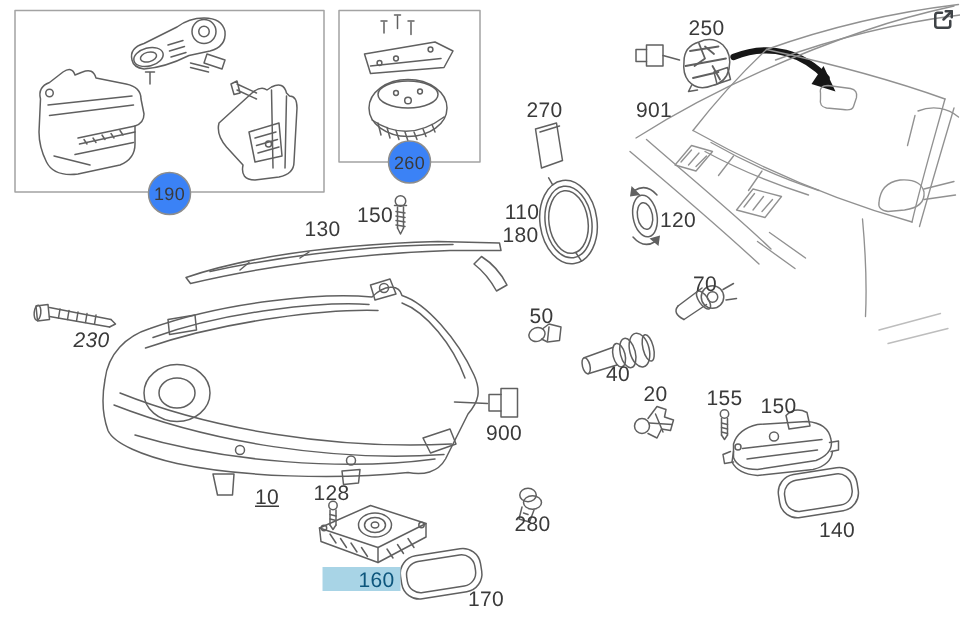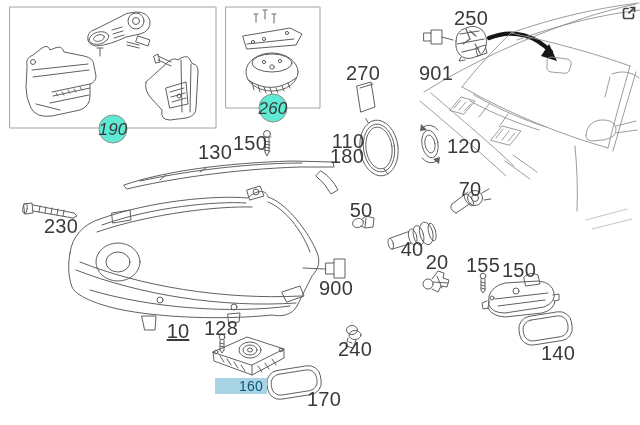--- a/index.html
+++ b/index.html
@@ -3,28 +3,27 @@
 <meta charset="utf-8">
 <style>
   html,body{margin:0;padding:0;background:#ffffff;}
   body{width:640px;height:425px;overflow:hidden;font-family:"Liberation Sans",sans-serif;}
   .stage{position:relative;width:640px;height:425px;background:#ffffff;}
   .stage svg.art{position:absolute;left:0;top:0;}
   .art *{vector-effect:non-scaling-stroke;}
   .labels-layer{position:absolute;inset:0;}
   .label{
     position:absolute;transform:translate(-50%,-50%);
-    font-size:20px;line-height:1;color:#3a3a3a;white-space:nowrap;
+    font-size:14px;line-height:1;color:#3a3a3a;white-space:nowrap;
     letter-spacing:.2px;cursor:pointer;user-select:none;
   }
   .label.kind-circle{
     width:27px;height:27px;border:1px solid #8d8d8d;border-radius:50%;
-    background:#5eead4;display:flex;align-items:center;justify-content:center;
-    font-size:17px;
-    font-style:italic;
+    background:#3b82f6;display:flex;align-items:center;justify-content:center;
+    font-size:12px;
   }
   .label.kind-badge{
     background:var(--hl-bg,#a8d4e6);color:var(--hl-text,#0d567c);
     padding:1px 4px;font-size:14px;
   }
   .open-btn{
     position:absolute;left:619px;top:3px;width:20px;height:20px;
     background:transparent;border:none;padding:0;cursor:pointer;
     display:flex;align-items:center;justify-content:center;
   }
@@ -286,37 +285,37 @@
       <path d="M220,343 L224,344 M220,346 L224,347"></path>
       <path d="M220,350 L222,353 L224,350"></path>
     </g>
   </svg>
 
   <div class="labels-layer" id="labels-layer">
       <div class="label kind-circle" style="left: 113px; top: 129px;">190</div>
       <div class="label kind-circle" style="left: 273px; top: 108px;">260</div>
       <div class="label kind-plain" style="left: 215px; top: 152px;">130</div>
       <div class="label kind-plain" style="left: 250px; top: 143px;">150</div>
-      <div class="label kind-plain" style="left: 61px; top: 226px;">230</div>
+      <div class="label kind-plain" style="left: 61px; top: 226px; font-style: italic;">230</div>
       <div class="label kind-plain" style="left: 363px; top: 73px;">270</div>
       <div class="label kind-plain" style="left: 348px; top: 141px;">110</div>
       <div class="label kind-plain" style="left: 347px; top: 156px;">180</div>
       <div class="label kind-plain" style="left: 471px; top: 18px;">250</div>
       <div class="label kind-plain" style="left: 436px; top: 53px; margin-top: 20px;">901</div>
-      <div class="label kind-plain" style="left: 464px; top: 146px;">120</div>
+      <div class="label kind-plain" style="left: 452px; top: 146px;">120</div>
       <div class="label kind-plain" style="left: 470px; top: 189px;">70</div>
       <div class="label kind-plain" style="left: 361px; top: 210px;">50</div>
       <div class="label kind-plain" style="left: 412px; top: 249px;">40</div>
       <div class="label kind-plain" style="left: 437px; top: 262px;">20</div>
       <div class="label kind-plain" style="left: 336px; top: 288px;">900</div>
       <div class="label kind-plain" style="left: 483px; top: 265px; text-align: center;">155</div>
       <div class="label kind-plain" style="left: 519px; top: 270px;">150</div>
       <div class="label kind-plain" style="left: 178px; top: 331px; text-decoration: underline;">10</div>
       <div class="label kind-plain" style="left: 221px; top: 328px;">128</div>
-      <div class="label kind-plain" style="left: 355px; top: 349px;">240</div>
+      <div class="label kind-plain" style="left: 355px; top: 349px;">280</div>
       <div class="label kind-plain" style="left: 558px; top: 353px;">140</div>
       <div class="label kind-plain" style="left: 324px; top: 399px;">170</div>
       <div class="label kind-badge" style="left: 241px; top: 386px; padding-left: 24px;">160</div>
     </div>
 
   <button class="open-btn" type="button">
     <svg width="16" height="16" viewBox="0 0 16 16" fill="none" stroke="#3f4347" stroke-width="1.7" stroke-linecap="round" stroke-linejoin="round">
       <path d="M7,3.5 H4.2 C3.1,3.5 2.5,4.1 2.5,5.2 V11.8 C2.5,12.9 3.1,13.5 4.2,13.5 H10.8 C11.9,13.5 12.5,12.9 12.5,11.8 V9"></path>
       <path d="M9.5,2.5 H13.5 V6.5"></path>
       <path d="M13.5,2.5 L8,8"></path>

